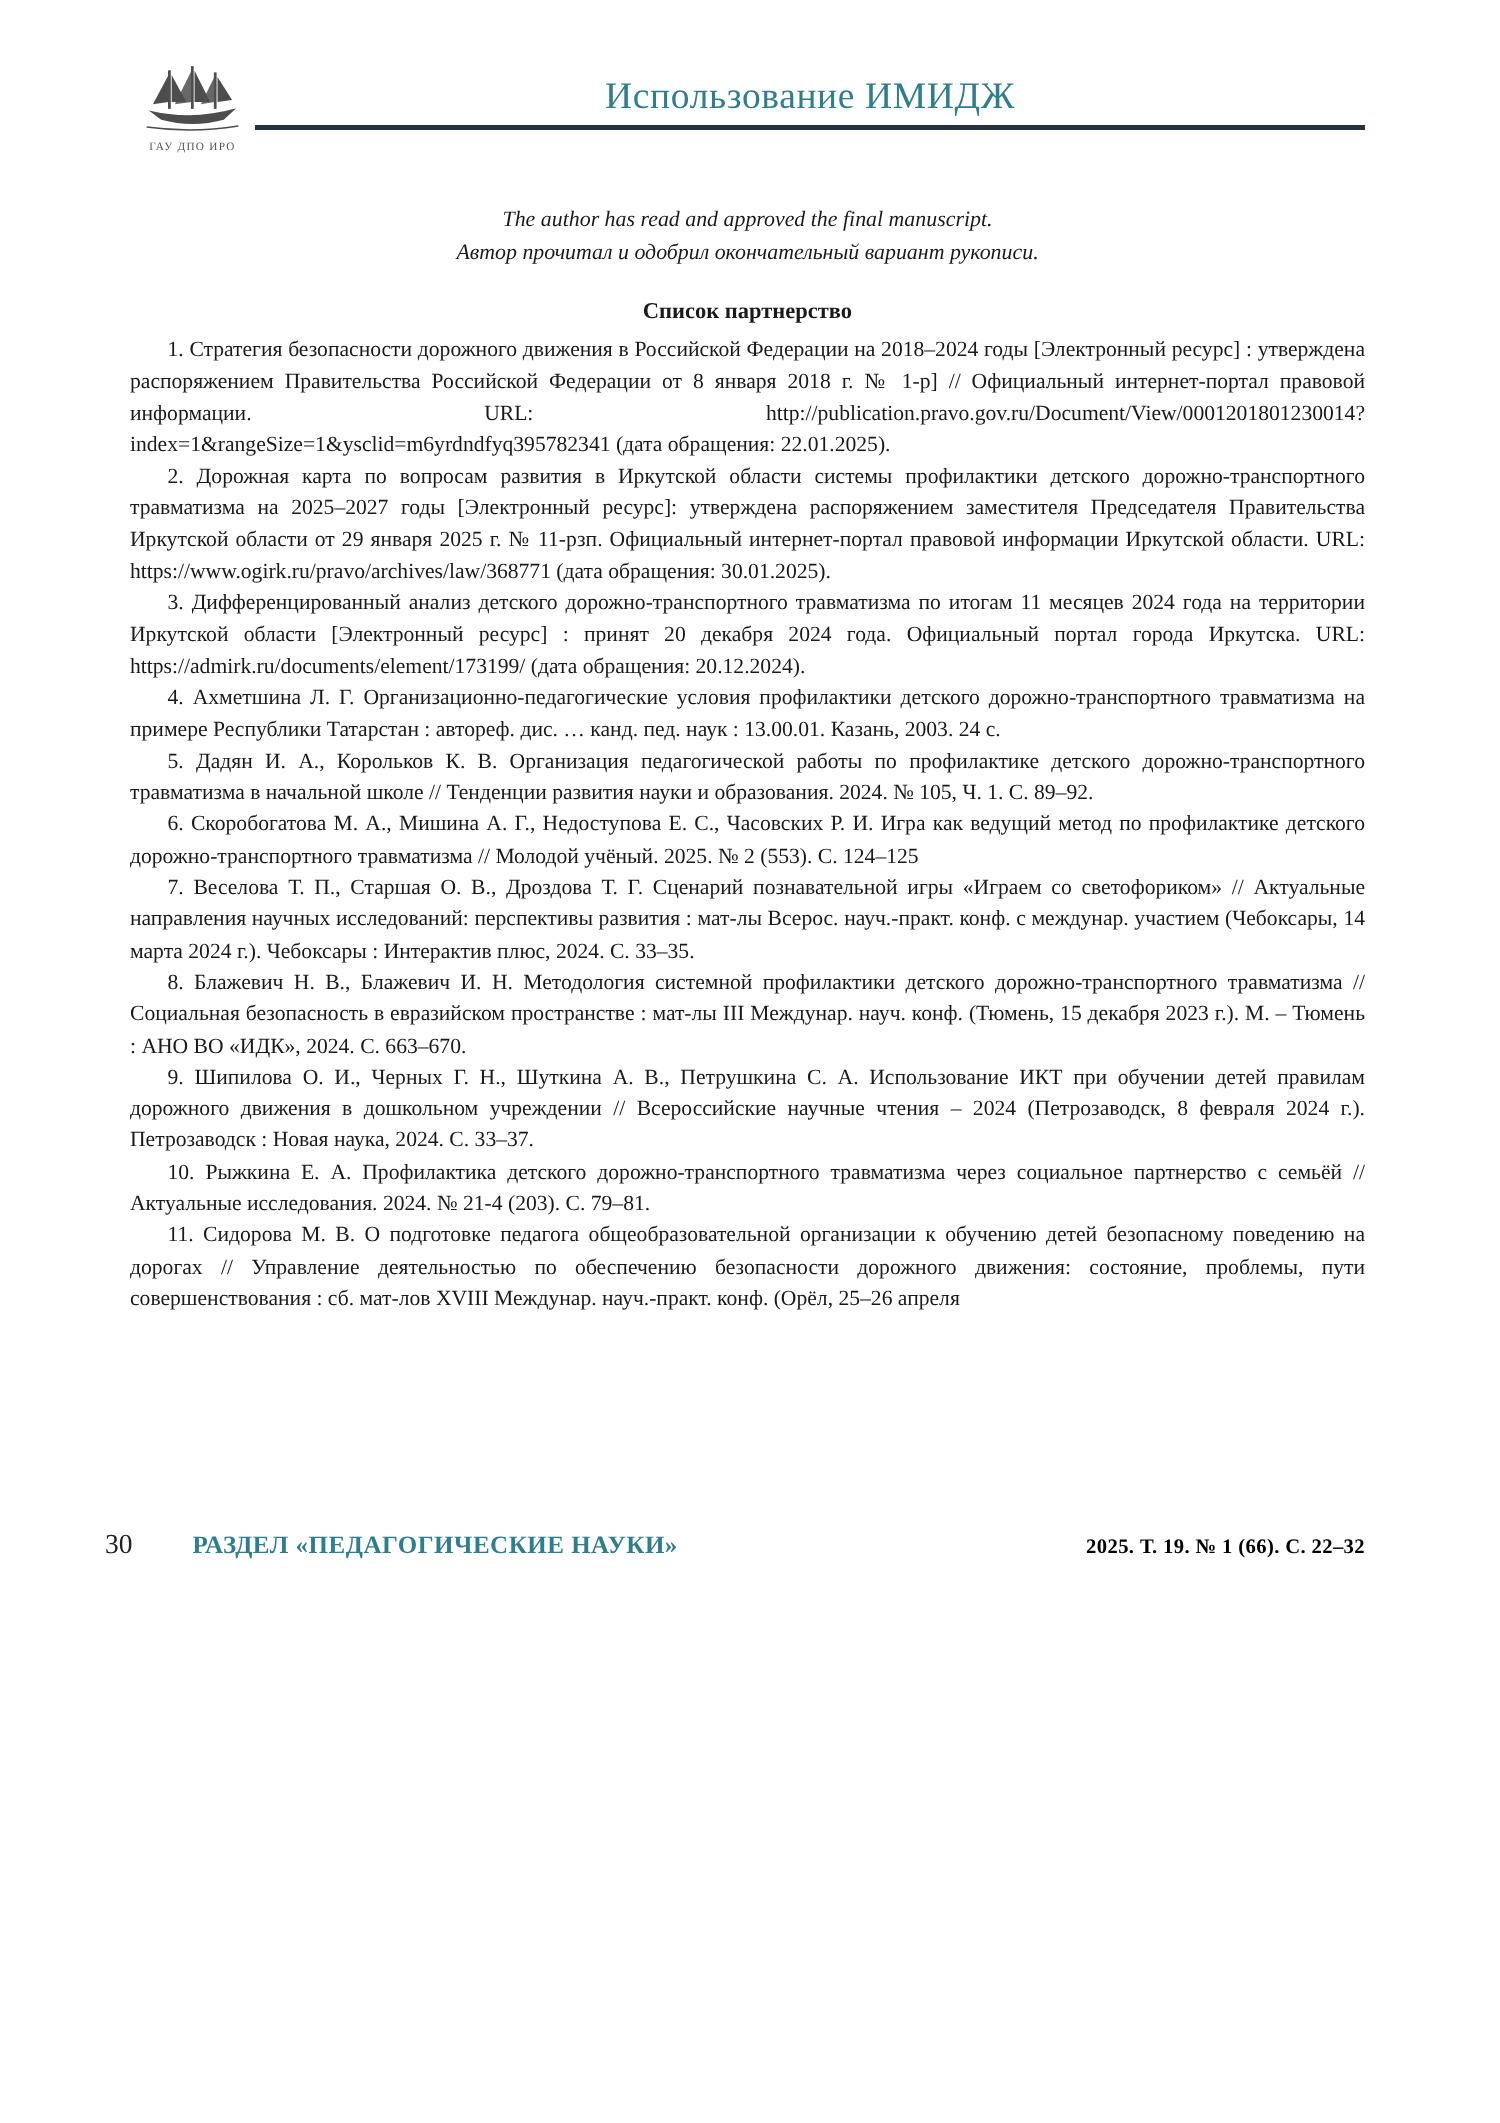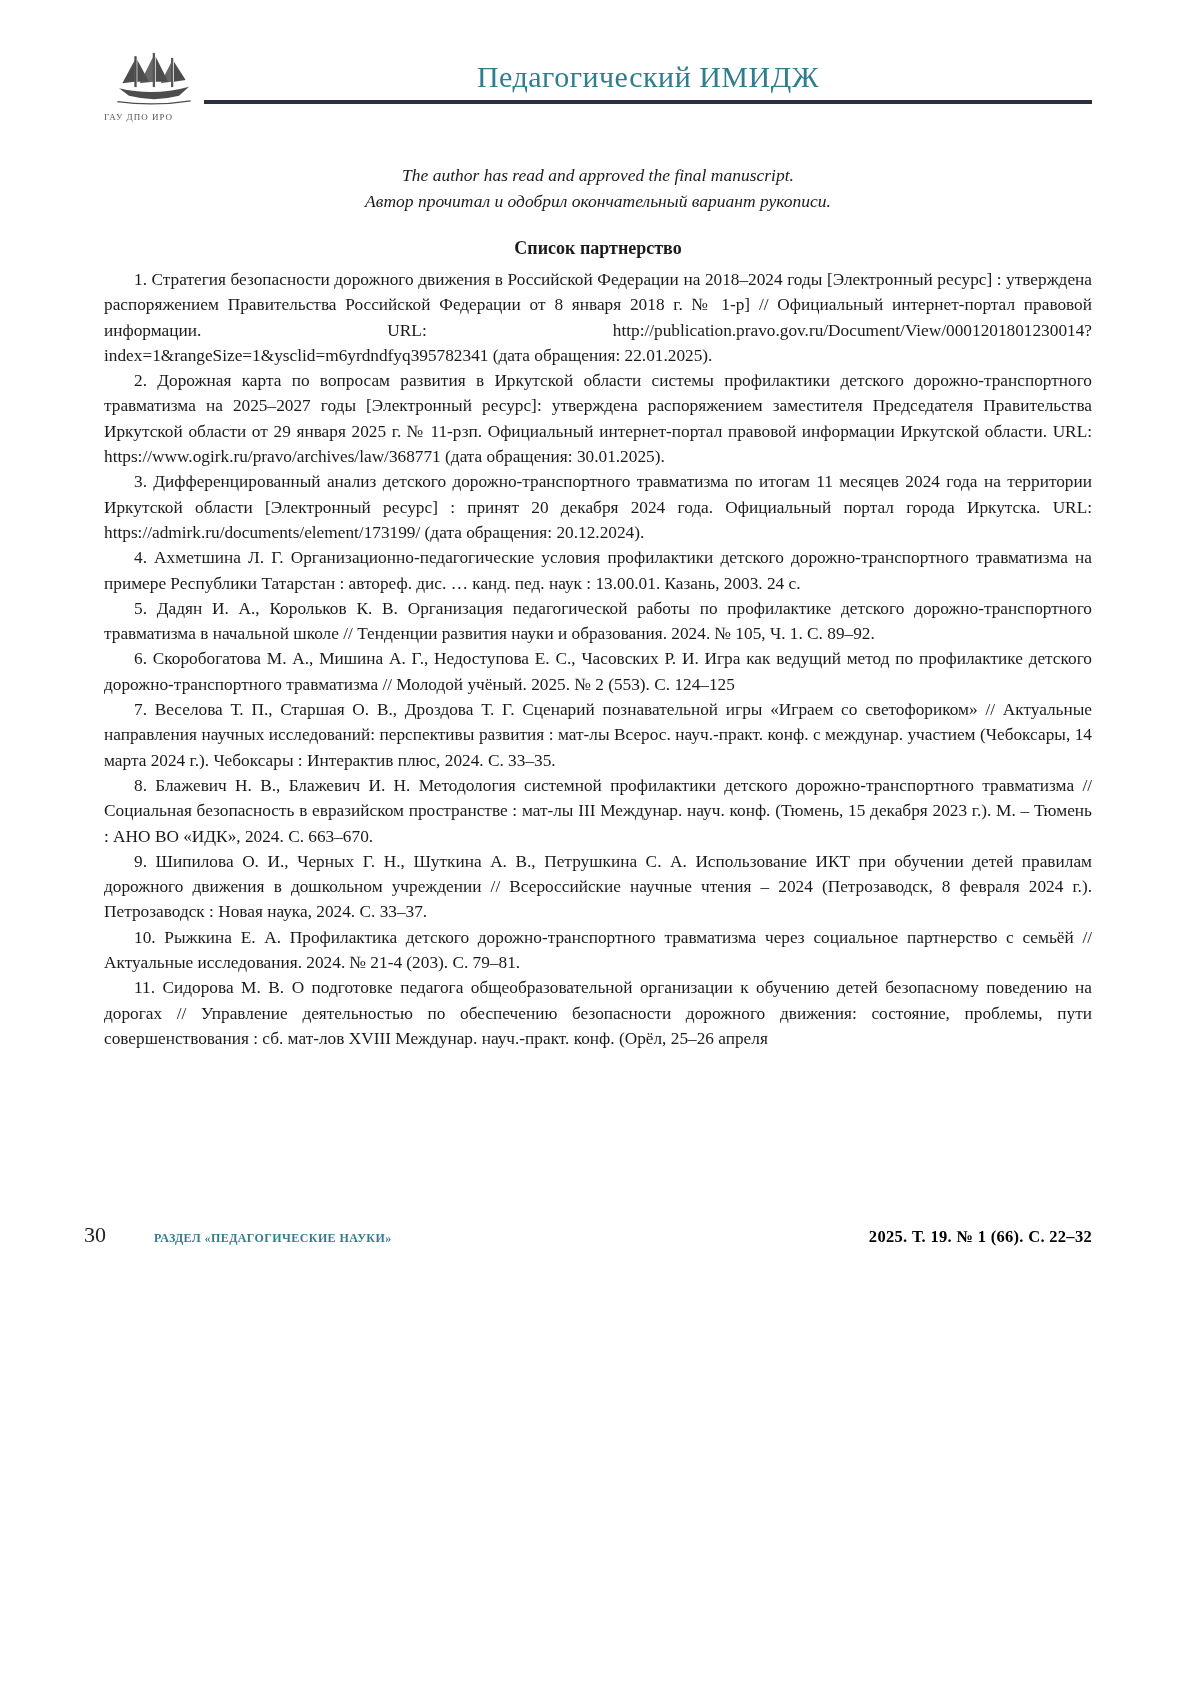--- a/index.html
+++ b/index.html
@@ -18,21 +18,21 @@
 
   .content {
     padding: 50px 108px 0 104px;
   }
 
   
   .header { display: flex; align-items: flex-start; }
   .logo-block {
     width: 100px;
     flex: 0 0 100px;
-    text-align: left;
+    text-align: center;
     color: #4d4d4d;
   }
   .logo-block svg { display: block; margin: 0 auto; }
   .logo-caption {
     font-size: 9px;
     letter-spacing: 1px;
     color: #555;
     margin-top: 2px;
     white-space: nowrap;
   }
@@ -82,21 +82,21 @@
     gap: 20px;
   }
   .footer .page-number {
     font-size: 22px;
     color: #222;
     margin-right: 28px;
   }
   .footer .section-label {
     color: #2f7e8e;
     font-weight: bold;
-    font-size: 12px;
+    font-size: 20px;
     letter-spacing: 0.4px;
   }
   .footer .issue-info {
     margin-left: auto;
     color: #000000;
     font-weight: bold;
     font-size: 16.5px;
     letter-spacing: 0.3px;
   }
 </style>
@@ -125,21 +125,21 @@
 
               <path d="M8 46 Q50 56 92 44 L80 55 Q50 63 20 55 Z" stroke="none"></path>
 
               <path d="M6 62 Q50 68 94 61" fill="none" stroke-width="1.5"></path>
             </g>
           </svg>
         </span>
         <div class="logo-caption">ГАУ ДПО ИРО</div>
       </div>
       <div class="header-right">
-        <div class="journal-title">Педагогический ИМИДЖ</div>
+        <div class="journal-title">Использование ИМИДЖ</div>
         <div class="header-rule"></div>
       </div>
     </div>
 
     <div class="note">
       <div>The author has read and approved the final manuscript.</div>
       <div>Автор прочитал и одобрил окончательный вариант рукописи.</div>
     </div>
 
     <div class="refs-heading">Список партнерство</div>

